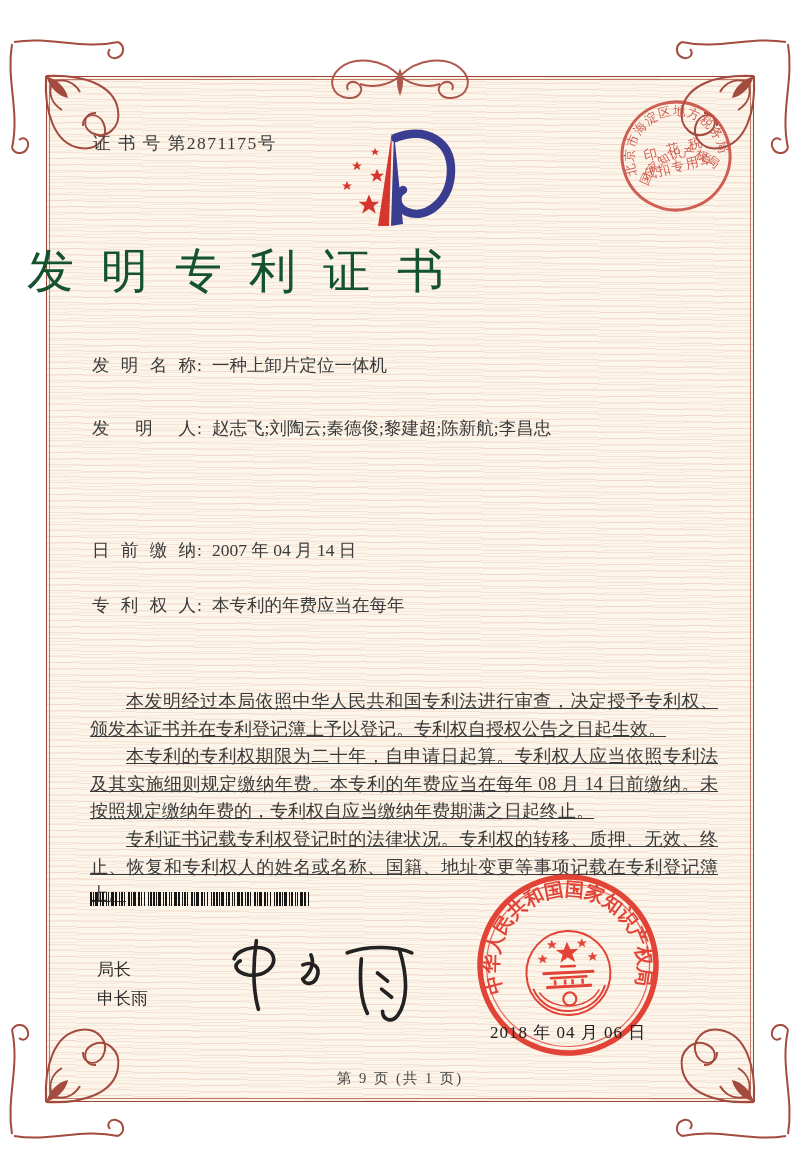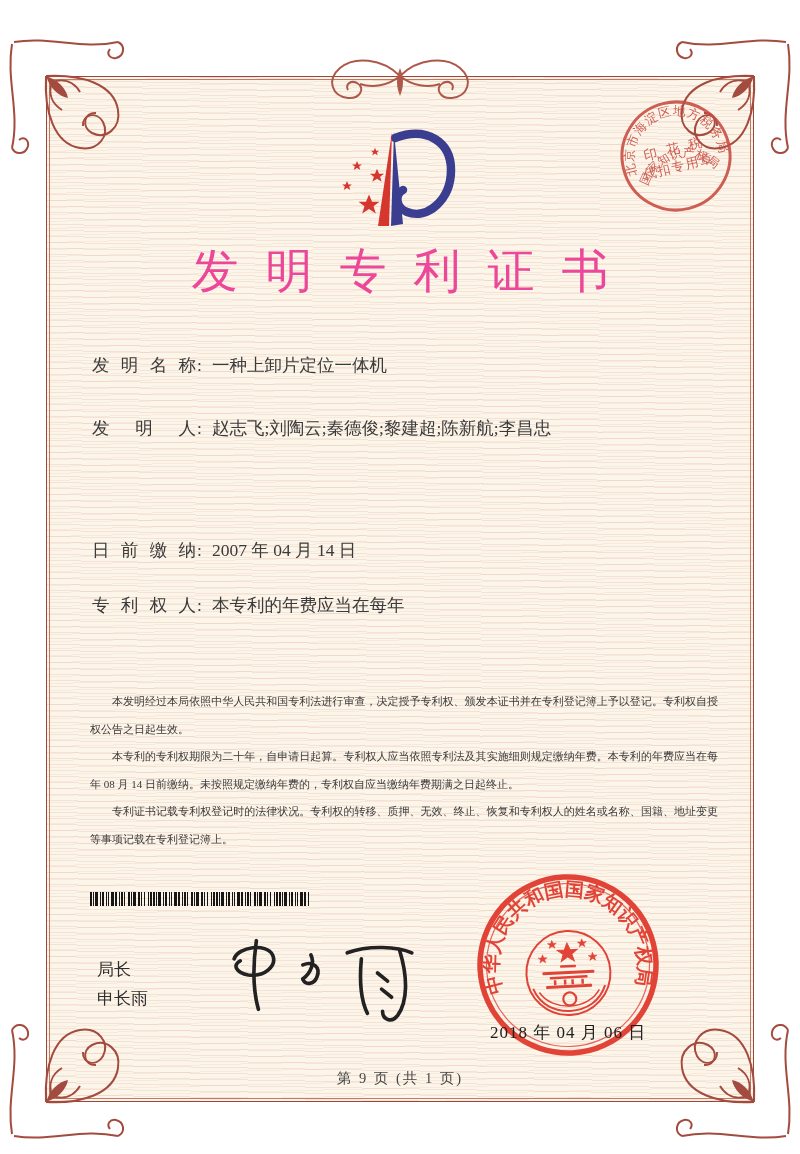--- a/index.html
+++ b/index.html
@@ -21,30 +21,30 @@
   .flo.bl{left:6px;top:992px;transform:scaleY(-1);}
   .flo.br{left:644px;top:992px;transform:scale(-1,-1);}
   .top-orn{position:absolute;left:270px;top:46px;width:260px;height:64px;z-index:3;}
 
   .cert-no{position:absolute;left:93px;top:131px;font-size:17.5px;letter-spacing:1.5px;color:#3a3a3a;z-index:5;}
 
   .logo{position:absolute;left:325px;top:126px;width:145px;height:114px;z-index:5;}
 
   .stamp{position:absolute;left:601px;top:81px;width:150px;height:150px;z-index:6;opacity:0.88;}
 
-  .title{position:absolute;left:0;right:0;top:240px;text-align:center;font-size:47px;color:#ec4899;
+  .title{position:absolute;left:0;right:0;top:240px;font-size:47px;color:#14532d;
          letter-spacing:27px;padding-left:27px;z-index:5;font-weight:500;}
 
   .field{position:absolute;left:92px;font-size:17.5px;color:#3a3a3a;z-index:5;white-space:nowrap;}
   .field .lab{display:inline-block;width:104px;text-align:justify;text-align-last:justify;}
   .field .colon{display:inline-block;margin:0 10px 0 1px;}
   .f0{top:353px}.f1{top:416px}.f2{top:477px}.f3{top:538px}.f4{top:593px}.f5{top:648px}
 
   .body-text{position:absolute;left:90px;width:628px;top:688px;z-index:5;
-             font-size:11px;line-height:27.6px;text-align:justify;color:#3a3a3a;}
+             font-size:18px;line-height:27.6px;text-align:justify;color:#3a3a3a;text-decoration:underline;}
   .body-text p{margin:0;text-indent:2em;}
 
   .barcode{position:absolute;left:90px;top:892px;width:222px;height:14px;z-index:5;font-size:0;white-space:nowrap;}
   .barcode i{display:inline-block;height:100%;background:#161616;}
   .barcode s{display:inline-block;height:100%;}
 
   .signer{position:absolute;left:97px;top:955px;z-index:5;
           font-family:"Liberation Sans","DejaVu Sans",sans-serif;font-size:17px;color:#2e2e2e;line-height:29px;}
   .signature{position:absolute;left:218px;top:928px;width:212px;height:92px;z-index:5;}
 
@@ -102,20 +102,21 @@
   <svg class="top-orn" viewBox="0 0 260 64">
     <g stroke="#ad584a" fill="none" stroke-width="2">
       <path d="M 130 30 C 112 12 84 10 70 22 C 56 34 62 50 78 52 C 90 53 96 42 87 37 C 81 34 75 38 78 44"></path>
       <path d="M 130 30 C 118 40 102 42 90 38"></path>
       <path d="M 130 30 C 148 12 176 10 190 22 C 204 34 198 50 182 52 C 170 53 164 42 173 37 C 179 34 185 38 182 44"></path>
       <path d="M 130 30 C 142 40 158 42 170 38"></path>
     </g>
     <path d="M 130 22 C 126 32 126 40 130 50 C 134 40 134 32 130 22 Z" fill="#ad584a"></path>
   </svg>
 
+  <div class="cert-no">证 书 号 第2871175号</div>
 
   <svg class="logo" viewBox="0 0 145 114">
     <path d="M 70 12 C 102 0 126 16 126 44 C 126 74 102 94 82 86 C 70 81 70 68 78 64" stroke="#3b3e90" stroke-width="8.5" fill="none" stroke-linecap="round"></path>
     <path d="M67 6 L53 100 L64 100 Z" fill="#d5372f"></path>
     <path d="M69 6 L66 100 L78 98 Z" fill="#3b3e90"></path>
     <g fill="#d5372f">
       <use href="#star10" transform="translate(50,26) scale(0.42)"></use>
       <use href="#star10" transform="translate(32,40) scale(0.5)"></use>
       <use href="#star10" transform="translate(52,50) scale(0.72)"></use>
       <use href="#star10" transform="translate(22,60) scale(0.5)"></use>

